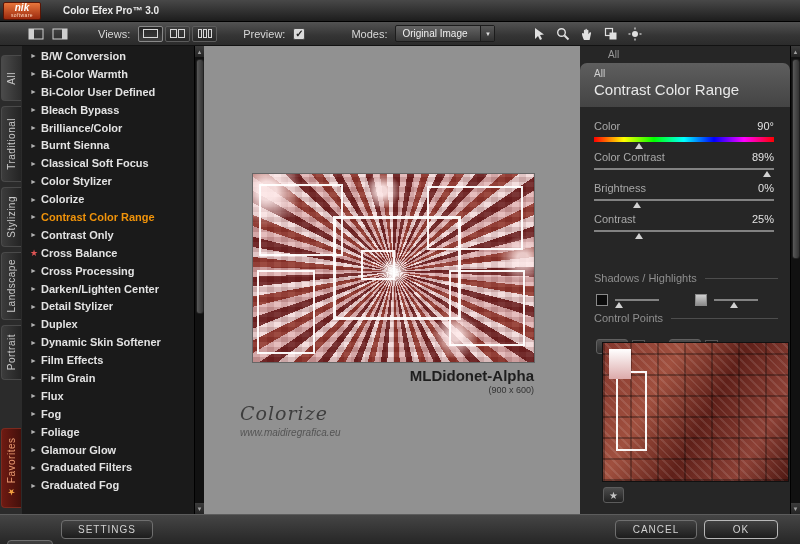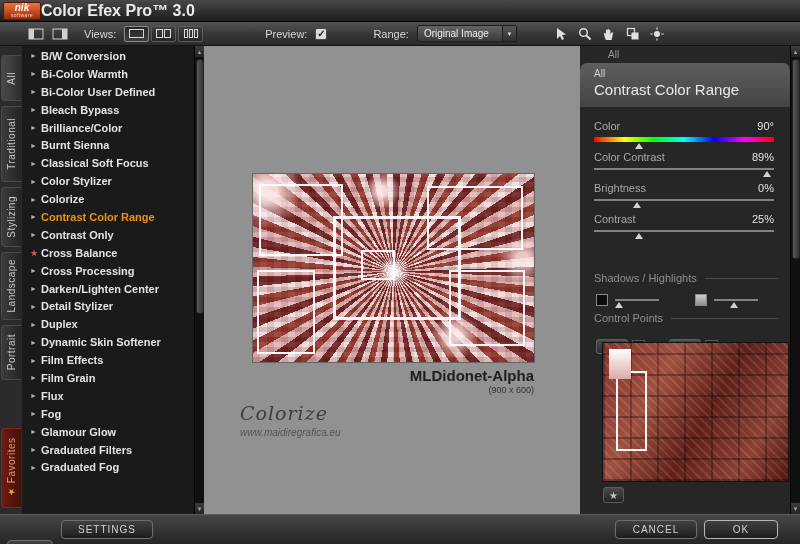--- a/index.html
+++ b/index.html
@@ -9,21 +9,21 @@
 
   
   #titlebar { position:absolute; top:0; left:0; right:0; height:22px;
     background:linear-gradient(#484848,#1d1d1d); border-bottom:1px solid #000;
     display:flex; align-items:center; }
   #logo { width:38px; height:18px; margin-left:3px;
     background:linear-gradient(#e8763c,#9c2a0e); border:1px solid #5a1505; border-radius:2px;
     display:flex; flex-direction:column; align-items:center; justify-content:center; line-height:1; }
   #logo .nik { font-size:10px; font-weight:bold; font-style:italic; color:#fff; }
   #logo .sw  { font-size:5px; color:#ffd9c0; letter-spacing:.4px; }
-  #app-title { font-size:16px; font-weight:bold; color:#ebebeb;text-align:center; }
+  #app-title { margin-left:22px; font-size:10px; font-weight:bold; color:#ebebeb;text-align:center; }
 
   
   #toolbar { position:absolute; top:22px; left:0; right:0; height:24px;
     background:linear-gradient(#525252,#343434 60%,#2b2b2b); border-bottom:1px solid #121212;
     display:flex; align-items:center; font-size:11px; color:#ddd; }
   .tbicon { width:20px; height:16px; display:flex; align-items:center; justify-content:center; }
   .tblabel { color:#d8d8d8; }
   .viewbtn { width:25px; height:16px; background:linear-gradient(#3e3e3e,#272727);
     border:1px solid #5c5c5c; border-radius:2px; display:flex; align-items:center;
     justify-content:center; gap:1px; margin-right:2px; }
@@ -186,36 +186,36 @@
           <rect x="1" y="1" width="14" height="10" fill="none" stroke="#cfcfcf"></rect>
           <rect x="1" y="1" width="5" height="10" fill="#cfcfcf"></rect>
         </svg>
     </span>
     <span class="tbicon" style="margin-left:4px">
       <svg width="16" height="12" viewBox="0 0 16 12">
           <rect x="1" y="1" width="14" height="10" fill="none" stroke="#cfcfcf"></rect>
           <rect x="10" y="1" width="5" height="10" fill="#cfcfcf"></rect>
         </svg>
     </span>
-    <span class="tblabel" style="margin-left:14px">Views:</span>
+    <span class="tblabel" style="margin-left:28px">Views:</span>
     <span class="viewbtn active" style="margin-left:8px">
         <span class="vr" style="width:15px"></span>
       </span>
     <span class="viewbtn">
         <span class="vr" style="width:7px"></span>
         <span class="vr" style="width:7px"></span>
       </span>
     <span class="viewbtn">
         <span class="vr" style="width:4px"></span>
         <span class="vr" style="width:4px"></span>
         <span class="vr" style="width:4px"></span>
       </span>
-    <span class="tblabel" style="margin-left:60px">Preview:</span>
+    <span class="tblabel" style="margin-left:24px">Preview:</span>
     <span class="checkbox" style="margin-left:8px">✓</span>
-    <span class="tblabel" style="margin-left:46px">Range:</span>
+    <span class="tblabel" style="margin-left:46px">Modes:</span>
     <span class="dropdown" style="margin-left:8px">
       <span>Original Image</span>
       <span class="arr">▼</span>
     </span>
     <span class="tool" style="margin-left:34px">
       <svg width="14" height="14" viewBox="0 0 14 14">
           <path d="M3 1 L3 12 L6 9 L8 13 L10 12 L8 8 L12 7.5 Z" fill="#e0e0e0"></path>
         </svg>
     </span>
     <span class="tool">
@@ -360,20 +360,24 @@
     <div class="fi">
         <span class="bullet">►</span>
         <span class="fl">Flux</span>
       </div>
     <div class="fi">
         <span class="bullet">►</span>
         <span class="fl">Fog</span>
       </div>
     <div class="fi">
         <span class="bullet">►</span>
+        <span class="fl">Foliage</span>
+      </div>
+    <div class="fi">
+        <span class="bullet">►</span>
         <span class="fl">Glamour Glow</span>
       </div>
     <div class="fi">
         <span class="bullet">►</span>
         <span class="fl">Graduated Filters</span>
       </div>
     <div class="fi">
         <span class="bullet">►</span>
         <span class="fl">Graduated Fog</span>
       </div>

